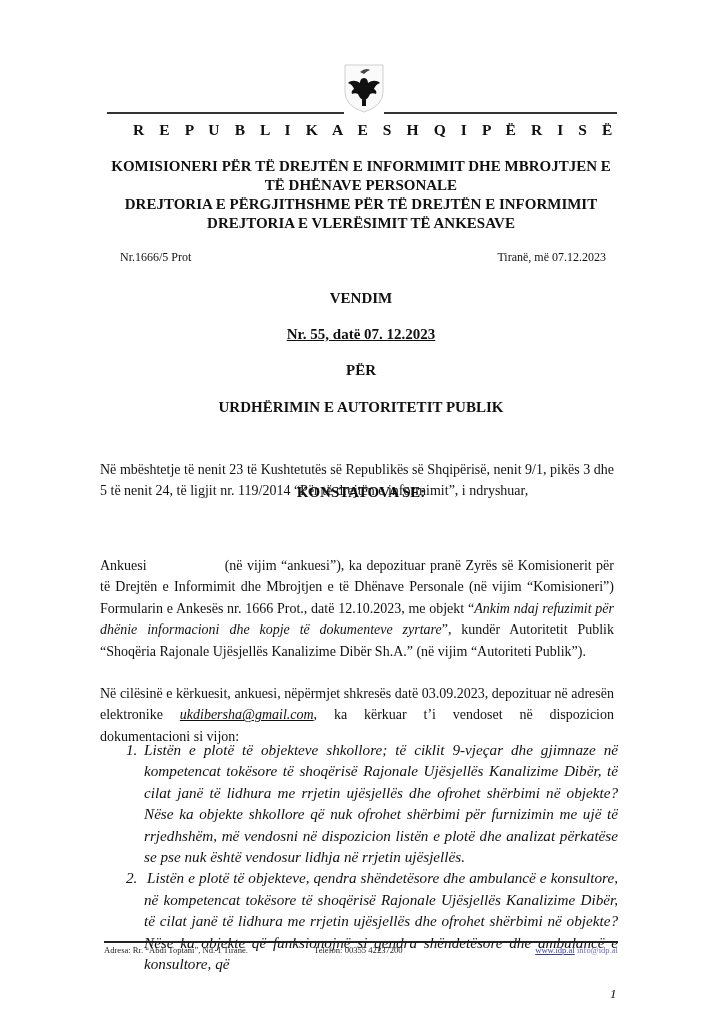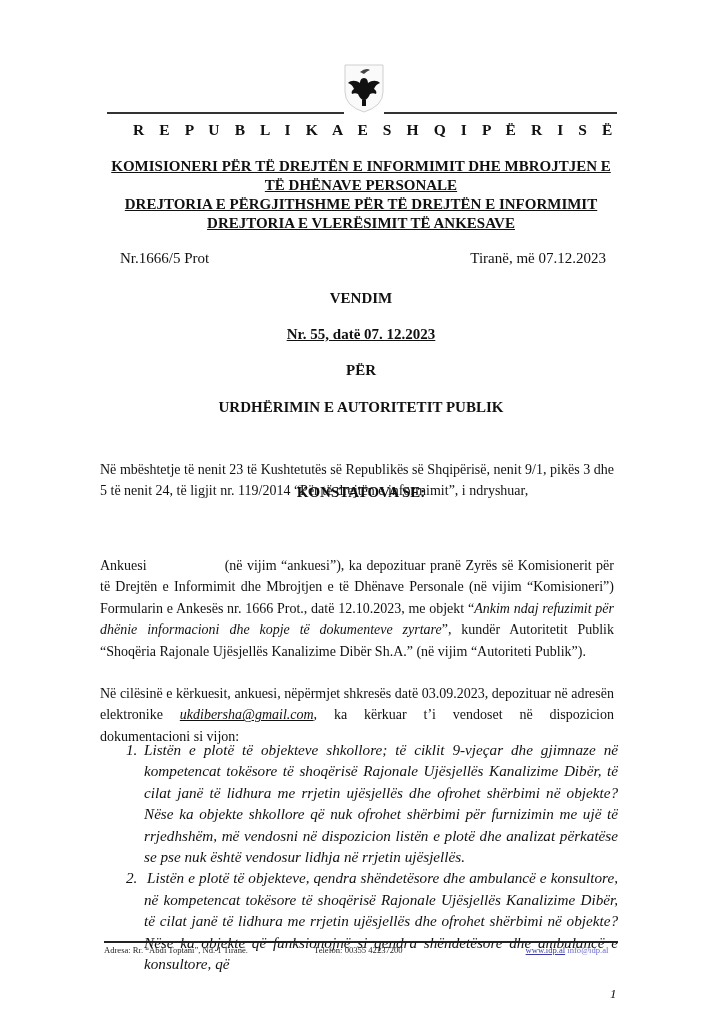--- a/index.html
+++ b/index.html
@@ -7,25 +7,25 @@
     width: 724px; height: 1024px; position: relative; overflow: hidden;
     font-family: "Liberation Serif", "DejaVu Serif", serif;
     color: #111;
   }
   .abs { position: absolute; }
   .emblem { left: 341px; top: 62px; width: 46px; height: 52px; }
   .hline-left { left: 107px; top: 112px; width: 237px; height: 2px; background: #333; }
   .hline-right { left: 384px; top: 112px; width: 233px; height: 2px; background: #333; }
   .center { left: 104px; width: 514px; text-align: center; font-weight: bold; }
   .republic { top: 121px; font-size: 15.5px; letter-spacing: 5.6px; text-align: right; }
-  .inst { font-size: 15px; line-height: 19px; text-decoration: underline; }
+  .inst { font-size: 15px; line-height: 19px; }
   .inst1 { top: 157px; }
   .inst2 { top: 195px; }
   .inst3 { top: 214px; }
-  .meta-row { left: 120px; width: 498px; top: 250px; font-size: 15px; display: flex; justify-content: space-between; text-align: center; }
+  .meta-row { left: 120px; width: 498px; top: 250px; font-size: 12px; display: flex; justify-content: space-between; text-align: center; }
   .meta-row span:last-child { padding-right: 12px; }
   .h-plain { font-size: 15px; }
   .vendim { top: 290px; }
   .nr { top: 326px; text-decoration: underline; }
   .per { top: 362px; }
   .urdh { top: 399px; }
   .konst { top: 484px; }
   .para {
     left: 100px; width: 514px; font-size: 14px; line-height: 21.4px;
     text-align: justify; text-align-last: left; margin-top: 23px;
@@ -37,21 +37,21 @@
   .email { font-style: italic; text-decoration: underline; }
   .list { left: 126px; width: 492px; top: 739px; font-size: 15.2px; line-height: 21.4px; font-style: italic; }
   .li { display: flex; }
   .li-num { width: 18px; flex: none; }
   .li-text { flex: 1; text-align: justify; text-align-last: left; }
   .li2 .li-text { text-indent: 3px; }
   .footline { left: 104px; top: 941px; width: 514px; height: 2px; background: #222; }
   .footer { left: 104px; top: 945px; width: 514px; font-size: 8.6px; display: flex; color: #222; }
   .f-addr { width: 210px; }
   .f-tel { width: 202px; }
-  .f-web { flex: 1; text-align: center; }
+  .f-web { flex: 1; text-align: right; }
   .f-web a { color: #3a3aa8; text-decoration: underline; }
   .f-mail { color: #6a6ac8; }
   .pagenum { left: 610px; top: 986px; font-size: 13px; font-style: italic; }
 </style>
 </head>
 <body>
 
 <div class="abs emblem">
   <svg width="46" height="52" viewBox="0 0 46 52">
     <path d="M4 3 H42 V30 Q42 44 23 50 Q4 44 4 30 Z" fill="#fafafa" stroke="#cfcfcf" stroke-width="1"></path>

